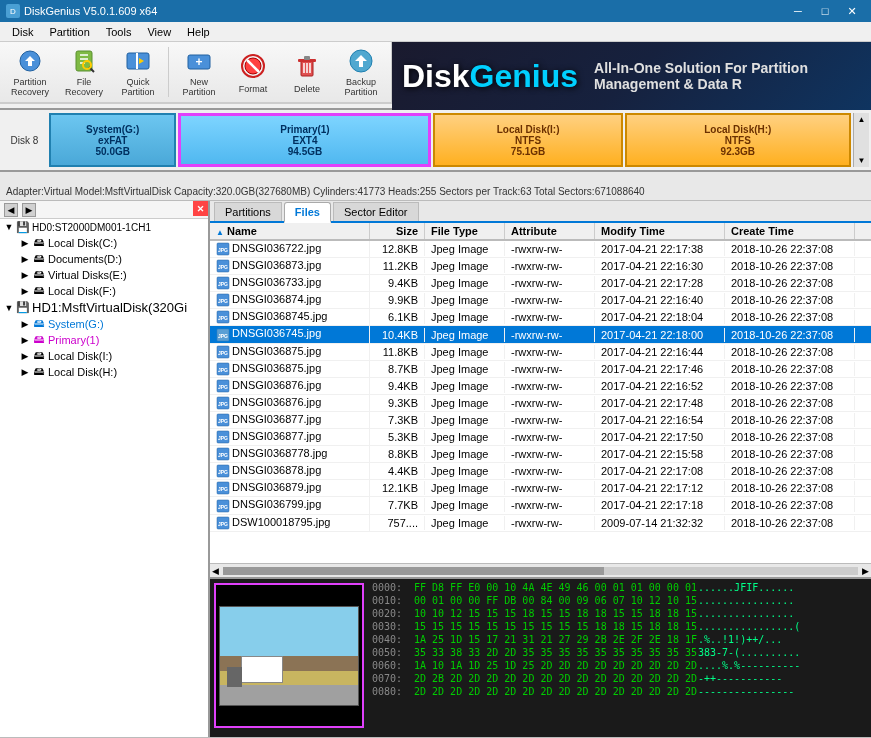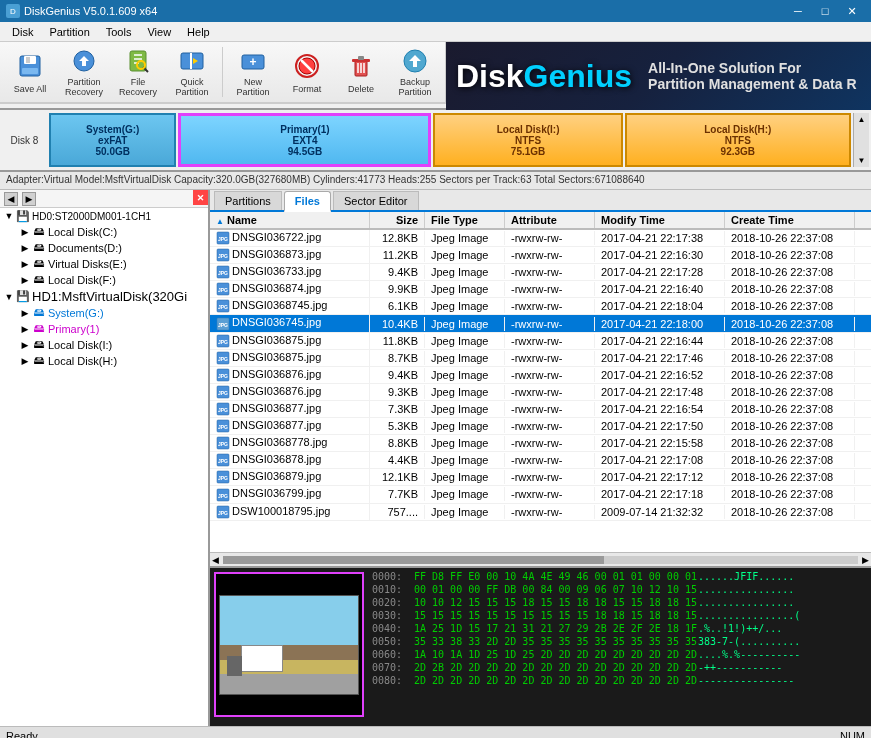--- a/index.html
+++ b/index.html
@@ -28,21 +28,21 @@
     
     .disk-bar { height: 62px; display: flex; align-items: center; background: #f0f0f0; border-bottom: 2px solid #999; padding: 2px; gap: 2px; position: relative; }
     .disk-label { width: 45px; font-size: 10px; text-align: center; color: #333; padding: 2px; }
     .disk-partition { height: 54px; display: flex; flex-direction: column; align-items: center; justify-content: center; border: 2px solid; font-size: 10px; font-weight: bold; cursor: pointer; min-width: 80px; }
     .part-system { background: linear-gradient(180deg, #6cc6f0 0%, #4aa8d8 100%); border-color: #2080b0; color: #003060; flex: 1; }
     .part-primary { background: linear-gradient(180deg, #7dd4ff 0%, #50b8f0 100%); border-color: #e040fb; border-width: 3px; color: #003060; flex: 2; }
     .part-local-i { background: linear-gradient(180deg, #ffd080 0%, #ffb020 100%); border-color: #cc8800; color: #6b3000; flex: 1.5; }
     .part-local-h { background: linear-gradient(180deg, #ffd080 0%, #ffb020 100%); border-color: #cc8800; color: #6b3000; flex: 1.8; }
 
     
-    .info-bar { background: #e8e8e8; height: 18px; display: flex; align-items: flex-end; padding: 4px 6px; font-size: 10px; color: #333; border-bottom: 1px solid #bbb; }
+    .info-bar { background: #e8e8e8; height: 18px; display: flex; align-items: flex-start; padding: 14px 6px; font-size: 10px; color: #333; border-bottom: 1px solid #bbb; }
 
     
     .main-area { display: flex; height: calc(738px - 22px - 20px - 62px - 62px - 18px - 18px); }
 
     
     .left-panel { width: 210px; border-right: 2px solid #999; background: white; overflow-y: auto; }
     .tree-item { display: flex; align-items: center; padding: 1px 0; cursor: pointer; white-space: nowrap; font-size: 11px; }
     .tree-toggle { display: inline-block; width: 10px; text-align: center; font-size: 9px; cursor: pointer; }
     .tree-icon { width: 14px; height: 14px; margin: 0 2px; display: inline-flex; align-items: center; justify-content: center; }
 
@@ -112,31 +112,20 @@
   <span class="menu-item">View</span>
   <span class="menu-item">Help</span>
 </div>
 
 <div style="display:flex; height:68px; border-bottom: 2px solid #999;">
 
   <div class="toolbar" style="flex:0 0 auto; background: linear-gradient(180deg,#f8f8f8,#e8e8e8); border-right: 1px solid #ccc;">
     <button class="tool-btn">
       <div class="tool-icon">
         <svg width="28" height="28" viewBox="0 0 28 28">
-            <rect x="4" y="4" width="20" height="20" rx="2" fill="#4a90d9" stroke="#2060a0" stroke-width="1"></rect>
-            <rect x="8" y="4" width="12" height="8" fill="#fff" rx="1"></rect>
-            <rect x="10" y="5" width="4" height="6" fill="#ccc"></rect>
-            <rect x="6" y="16" width="16" height="6" fill="#7ab8f0" rx="1"></rect>
-          </svg>
-      </div>
-      <span>Save All</span>
-    </button>
-    <button class="tool-btn">
-      <div class="tool-icon">
-        <svg width="28" height="28" viewBox="0 0 28 28">
             <circle cx="14" cy="14" r="10" fill="#4a90d9" stroke="#2060a0" stroke-width="1"></circle>
             <path d="M9 14 L14 9 L19 14 L16 14 L16 19 L12 19 L12 14 Z" fill="white"></path>
           </svg>
       </div>
       <span>Partition<br>Recovery</span>
     </button>
     <button class="tool-btn">
       <div class="tool-icon">
         <svg width="28" height="28" viewBox="0 0 28 28">
             <rect x="6" y="4" width="16" height="20" rx="2" fill="#7fba44" stroke="#5a9030" stroke-width="1"></rect>

